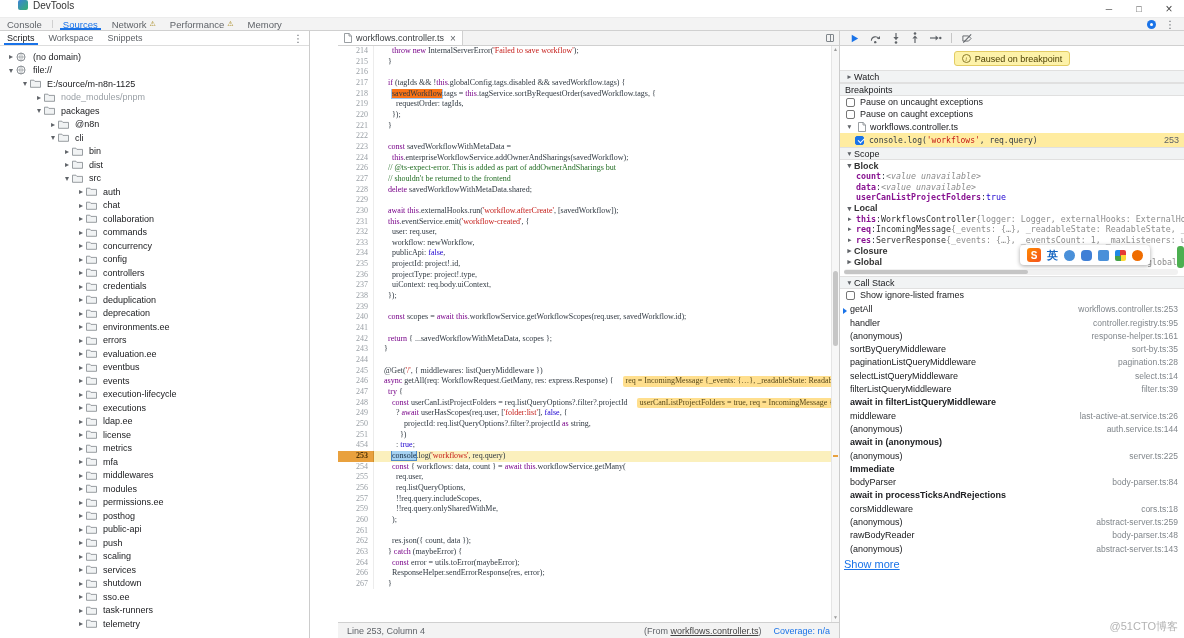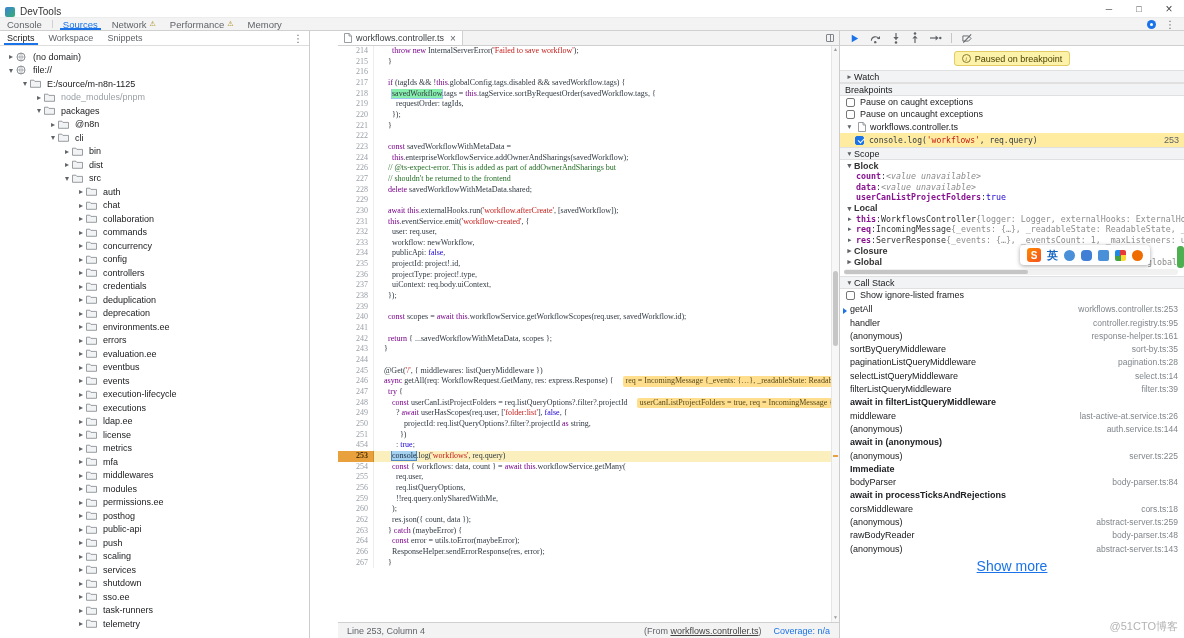--- a/index.html
+++ b/index.html
@@ -1,20 +1,20 @@
 <!DOCTYPE html>
 <html><head>
 <meta charset="utf-8">
 <style>
   *{margin:0;padding:0;box-sizing:border-box}
   html,body{width:1184px;height:638px;overflow:hidden}
   body{position:relative;font-family:"Liberation Sans",sans-serif;background:#fff;color:#202124;font-size:9px}
 
   
-  .titlebar{position:absolute;top:0;left:0;right:0;height:18px;background:#fff;display:flex;align-items:flex-end;padding-left:5px;border-bottom:1px solid #ececec}
+  .titlebar{position:absolute;top:0;left:0;right:0;height:18px;background:#fff;display:flex;align-items:flex-start;padding-left:18px;border-bottom:1px solid #ececec}
   .app-icon{width:10px;height:10px;border-radius:2px;background:linear-gradient(135deg,#3b82d8,#37b06f);margin-right:5px}
   .app-title{font-size:10px;color:#333}
   .win-controls{margin-left:auto;display:flex;height:100%}
   .win-btn{width:30px;height:100%;display:flex;align-items:center;justify-content:center;font-size:9px;color:#444}
   .win-btn.close{font-size:12px}
 
   
   .main-toolbar{position:absolute;top:18px;left:0;right:0;height:13px;background:#f3f3f3;border-bottom:1px solid #d0d0d0;display:flex;align-items:stretch}
   .panel-tabs{display:flex;align-items:stretch}
   .panel-tab{padding:0 7px;display:flex;align-items:center;gap:3px;position:relative;color:#5f6368;font-size:9.5px}
@@ -57,21 +57,21 @@
   .code-row{display:flex;height:10.66px;white-space:pre}
   .ln{width:36px;flex:0 0 36px;text-align:right;padding-right:5px;color:#9aa0a6;background:#fff;border-right:1px solid #ececec}
   .code{padding-left:6px;flex:1;overflow:hidden}
   .row-paused .code{background:#fbf0bd}
   .row-paused .ln{background:#e9a13e;color:#4e3205;font-weight:bold;border-right-color:#d08f2e}
   .tok-p{color:#303942}
   .tok-k{color:#770088}
   .tok-s{color:#c41a16}
   .tok-c{color:#236e24}
   .tok-a{color:#1c00cf}
-  .tok-w{color:#303942;background:#86efac;box-shadow:0 0 0 1px #9cc7f0}
+  .tok-w{color:#303942;background:#f97316;box-shadow:0 0 0 1px #9cc7f0}
   .tok-x{color:#13293f;background:#a6d2f2;box-shadow:0 0 0 1px #4c88c7}
   .inline-hint{display:inline-block;background:#ffdf8e;color:#57481a;margin-left:9px;padding:0 3px;border-radius:2px}
 
   .v-scroll{position:absolute;top:0;right:0;width:8px;bottom:0;background:#f7f7f7;border-left:1px solid #e5e5e5}
   .v-arrow{height:8px;color:#9a9a9a;font-size:5px;text-align:center;line-height:8px}
   .v-arrow-bottom{position:absolute;bottom:0;left:0;right:0}
   .v-thumb{position:absolute;top:39%;height:13%;left:1px;right:1px;background:#c6c6c6;border-radius:3px}
   .v-mark{position:absolute;top:71%;left:1px;right:1px;height:2px;background:#e8a13e}
 
   .editor-status{position:absolute;left:0;right:0;bottom:0;height:16px;background:#f3f3f3;border-top:1px solid #d0d0d0;display:flex;align-items:center;color:#5f6368;padding:0 9px}
@@ -109,21 +109,21 @@
   .val-preview{color:#8c8c8c}
   .h-scroll{height:6px;margin:2px 6px 1px 4px;background:#f1f1f1;border-radius:3px;position:relative}
   .h-thumb{position:absolute;left:0;width:55%;top:1px;bottom:1px;background:#c5c5c5;border-radius:3px}
   .cs-option{display:flex;align-items:center;gap:5px;padding:0 6px;height:12px;color:#202124}
   .cs-frame{height:13.3px;display:flex;align-items:flex-end;padding:0 6px 0 3px;white-space:nowrap;overflow:hidden}
   .cs-marker{width:0;height:0;border-left:4px solid #1a73e8;border-top:3px solid transparent;border-bottom:3px solid transparent;margin-right:3px;flex:0 0 auto}
   .cs-marker-sp{width:7px;flex:0 0 auto}
   .cs-fn{color:#202124}
   .cs-fn.bold{font-weight:bold}
   .cs-loc{margin-left:auto;color:#80868b;font-size:8.5px;padding-left:8px}
-  .show-more{color:#1a73e8;text-decoration:underline;text-align:center;padding:4px;font-size:14px}
+  .show-more{color:#1a73e8;text-decoration:underline;padding:4px;font-size:11px}
 
   
   .ime{position:absolute;left:1020px;top:245px;height:20px;background:#fff;border-radius:4px;box-shadow:0 1px 4px rgba(0,0,0,.35);display:flex;align-items:center;gap:6px;padding:0 7px;z-index:50}
   .ime-logo{width:14px;height:14px;border-radius:3px;background:linear-gradient(135deg,#ff8a00,#f4511e);color:#fff;font-weight:bold;font-size:10px;display:flex;align-items:center;justify-content:center}
   .ime-lang{color:#1565c0;font-size:11px;font-weight:bold}
   .ime-ic{width:11px;height:11px;border-radius:2px;flex:0 0 auto}
   .ime-ic.person-icon{background:#4a90d9;border-radius:50%}
   .ime-ic.mic-icon{background:#3f7fd6;border-radius:4px}
   .ime-ic.keyboard-icon{background:#4a90d9}
   .ime-ic.toolbox-icon{background:conic-gradient(#e53935 0 25%,#fdd835 0 50%,#43a047 0 75%,#1e88e5 0)}
@@ -632,22 +632,24 @@
         <div class="code-row"><div class="ln">247</div><div class="code"><span class="tok-p">    </span><span class="tok-k">try</span><span class="tok-p"> {</span></div></div>
         <div class="code-row"><div class="ln">248</div><div class="code"><span class="tok-p">      </span><span class="tok-k">const</span><span class="tok-p"> userCanListProjectFolders = req.listQueryOptions?.filter?.projectId</span><span class="inline-hint">userCanListProjectFolders = true, req = IncomingMessage {…}</span></div></div>
         <div class="code-row"><div class="ln">249</div><div class="code"><span class="tok-p">        ? </span><span class="tok-k">await</span><span class="tok-p"> userHasScopes(req.user, [</span><span class="tok-s">'folder:list'</span><span class="tok-p">], </span><span class="tok-a">false</span><span class="tok-p">, {</span></div></div>
         <div class="code-row"><div class="ln">250</div><div class="code"><span class="tok-p">            projectId: req.listQueryOptions?.filter?.projectId </span><span class="tok-k">as</span><span class="tok-p"> string,</span></div></div>
         <div class="code-row"><div class="ln">251</div><div class="code"><span class="tok-p">          })</span></div></div>
         <div class="code-row"><div class="ln">454</div><div class="code"><span class="tok-p">        : </span><span class="tok-a">true</span><span class="tok-p">;</span></div></div>
         <div class="code-row row-paused"><div class="ln">253</div><div class="code"><span class="tok-p">      </span><span class="tok-x">console</span><span class="tok-p">.log(</span><span class="tok-s">'workflows'</span><span class="tok-p">, req.query)</span></div></div>
         <div class="code-row"><div class="ln">254</div><div class="code"><span class="tok-p">      </span><span class="tok-k">const</span><span class="tok-p"> { workflows: data, count } = </span><span class="tok-k">await</span><span class="tok-p"> </span><span class="tok-k">this</span><span class="tok-p">.workflowService.getMany(</span></div></div>
         <div class="code-row"><div class="ln">255</div><div class="code"><span class="tok-p">        req.user,</span></div></div>
         <div class="code-row"><div class="ln">256</div><div class="code"><span class="tok-p">        req.listQueryOptions,</span></div></div>
+        <div class="code-row"><div class="ln">257</div><div class="code"><span class="tok-p">        !!req.query.includeScopes,</span></div></div>
         <div class="code-row"><div class="ln">259</div><div class="code"><span class="tok-p">        !!req.query.onlySharedWithMe,</span></div></div>
         <div class="code-row"><div class="ln">260</div><div class="code"><span class="tok-p">      );</span></div></div>
+        <div class="code-row"><div class="ln">261</div><div class="code"></div></div>
         <div class="code-row"><div class="ln">262</div><div class="code"><span class="tok-p">      res.json({ count, data });</span></div></div>
         <div class="code-row"><div class="ln">263</div><div class="code"><span class="tok-p">    } </span><span class="tok-k">catch</span><span class="tok-p"> (maybeError) {</span></div></div>
         <div class="code-row"><div class="ln">264</div><div class="code"><span class="tok-p">      </span><span class="tok-k">const</span><span class="tok-p"> error = utils.toError(maybeError);</span></div></div>
         <div class="code-row"><div class="ln">266</div><div class="code"><span class="tok-p">      ResponseHelper.sendErrorResponse(res, error);</span></div></div>
         <div class="code-row"><div class="ln">267</div><div class="code"><span class="tok-p">    }</span></div></div>
       </div>
     <div class="v-scroll">
       <div class="v-arrow">▲</div>
       <div class="v-thumb"></div>
       <div class="v-mark"></div>
@@ -715,25 +717,25 @@
   <div class="section-header">
     <span class="caret">▸</span>
     <span>Watch</span>
   </div>
   <div class="section-header">
     <span>Breakpoints</span>
   </div>
   <div id="bp-options">
       <div class="bp-option">
         <span class="checkbox"></span>
-        <span>Pause on caught exceptions</span>
+        <span>Pause on uncaught exceptions</span>
       </div>
       <div class="bp-option">
         <span class="checkbox"></span>
-        <span>Pause on uncaught exceptions</span>
+        <span>Pause on caught exceptions</span>
       </div>
     </div>
   <div class="bp-group-header">
     <span class="caret">▾</span>
     <span class="file-icon">
         <svg width="8" height="10" viewBox="0 0 8 10">
           <path d="M.5.5h4.6l2.4 2.4v6.6H.5z" fill="#fff" stroke="#80868b" stroke-width="0.8"></path>
           <path d="M5 .5V3h2.5" fill="none" stroke="#80868b" stroke-width="0.8"></path>
         </svg>
       </span>

